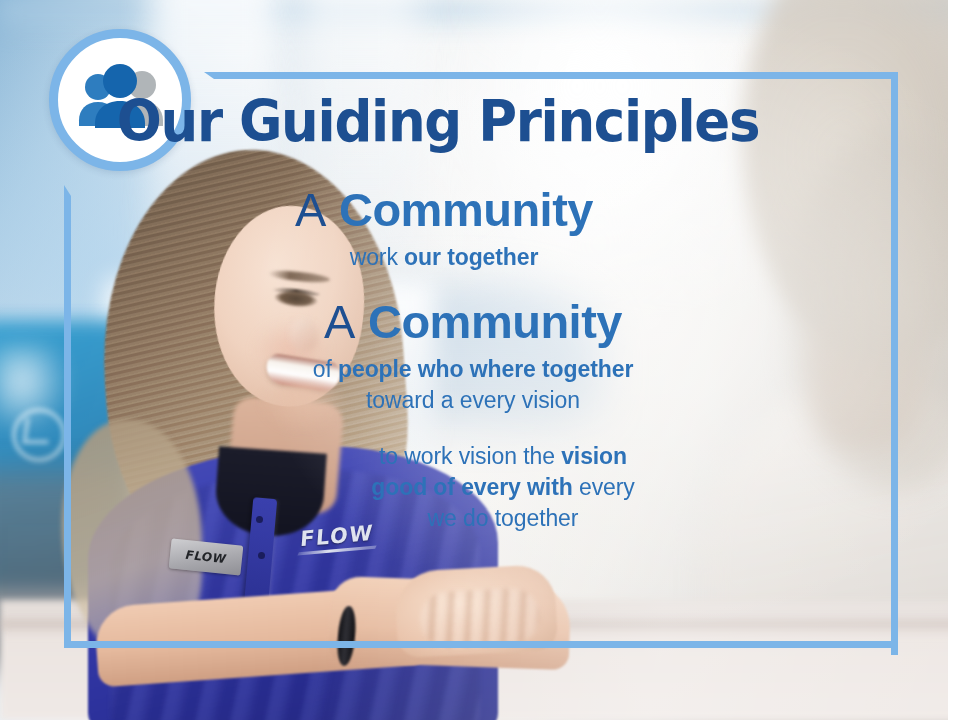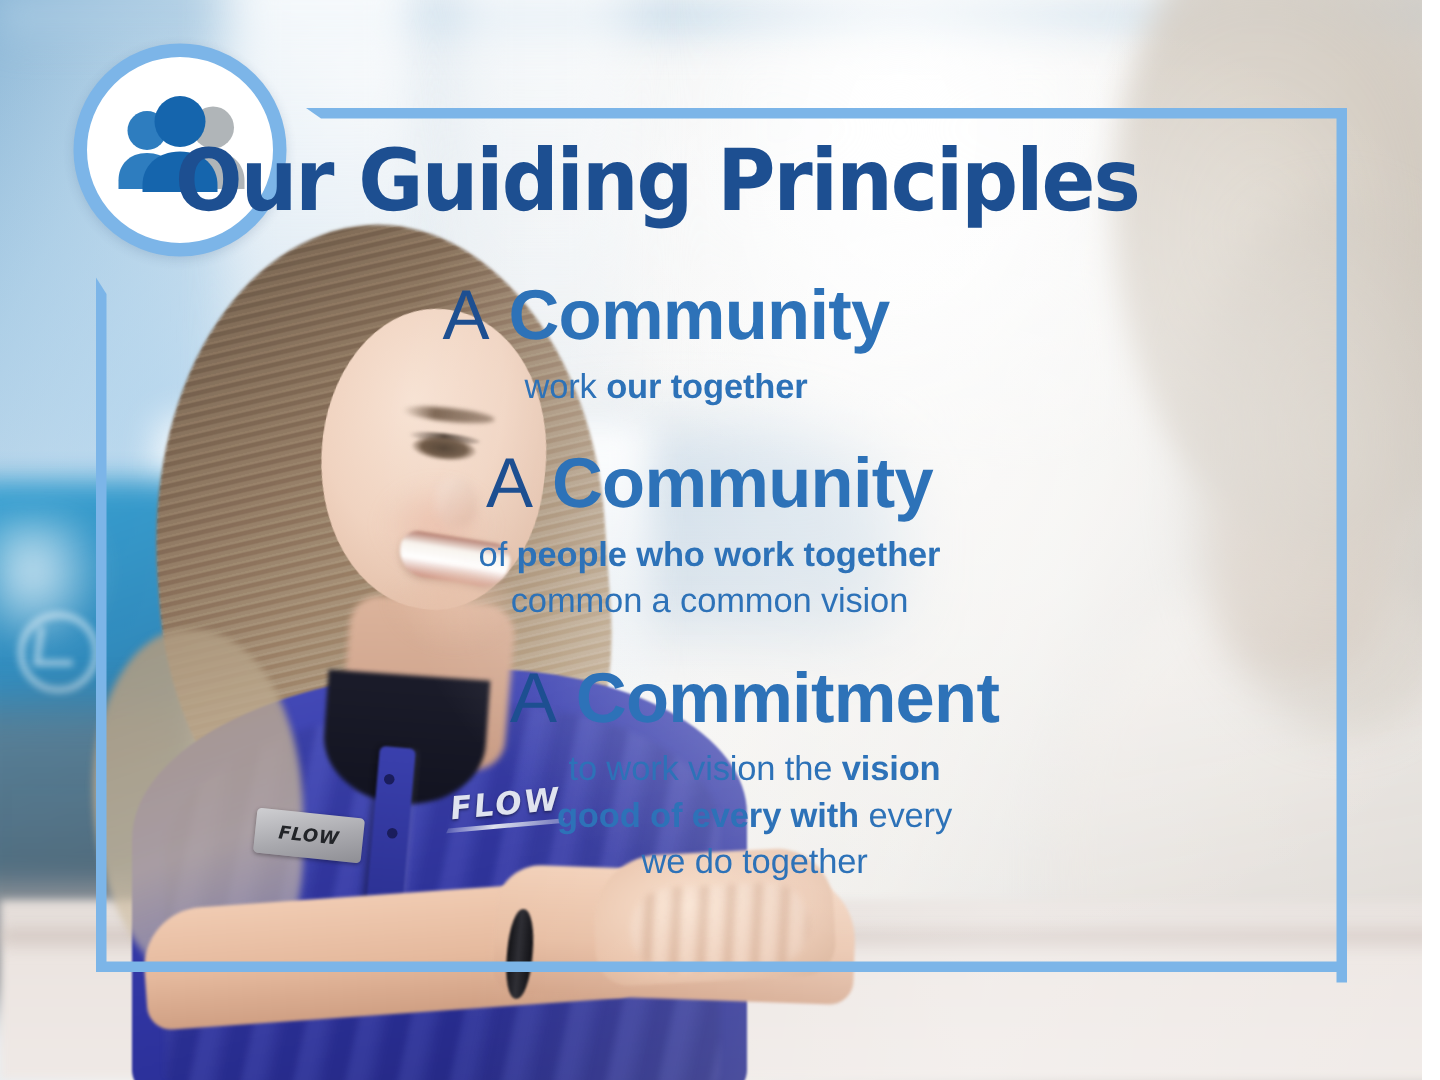--- a/index.html
+++ b/index.html
@@ -617,30 +617,26 @@
         <span>work </span><b>our together</b>
       </div>
     </div>
 
     <div class="principle p-community">
       <div class="p-title">
         <span class="art">A</span>
         <span class="kw">Community</span>
       </div>
       <div class="p-sub">
-        <span>of </span><b>people who work together</b><br>
-        <span>common a common vision</span>
+        <span>of </span><b>people who where together</b><br>
+        <span>toward a every vision</span>
       </div>
     </div>
 
     <div class="principle p-commitment">
-      <div class="p-title">
-        <span class="art">A</span>
-        <span class="kw">Commitment</span>
-      </div>
       <div class="p-sub">
         <span>to work vision the </span><b>vision</b><br>
         <b>good of every with</b><span> every</span><br>
         <span>we do together</span>
       </div>
     </div>
 
   </div>
 </div>
 

